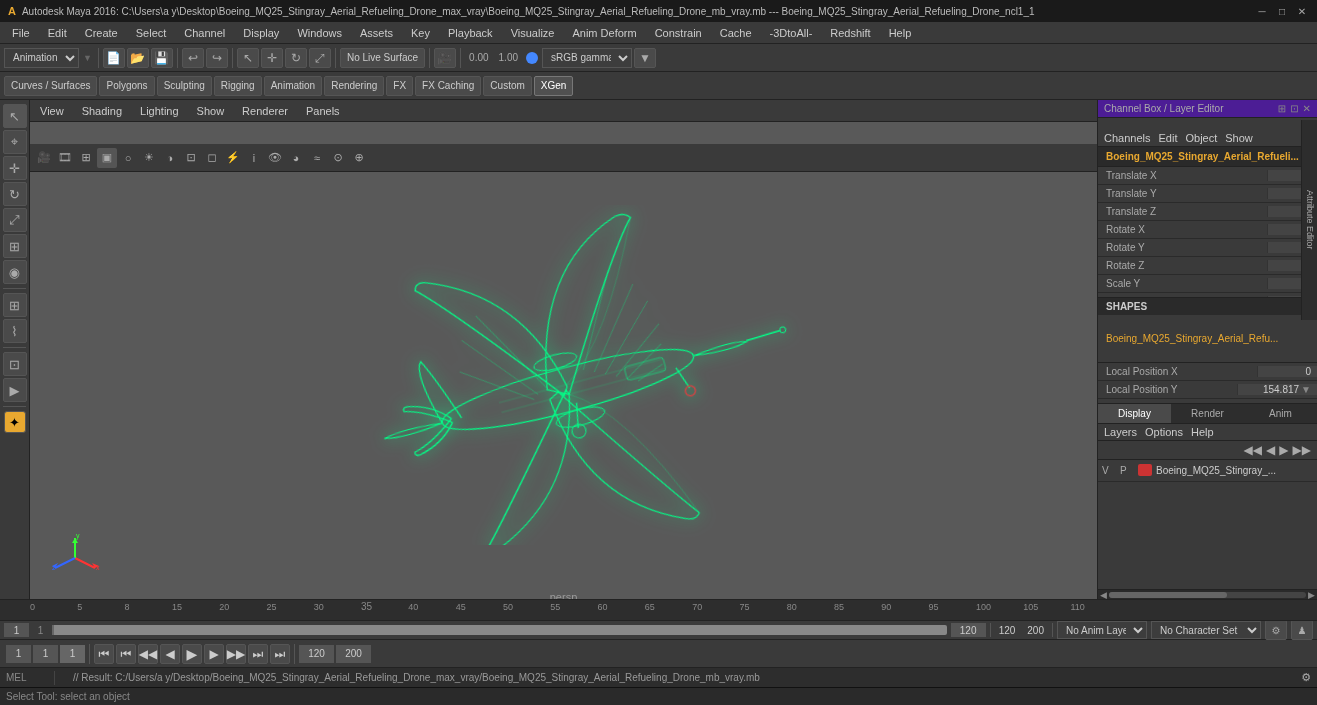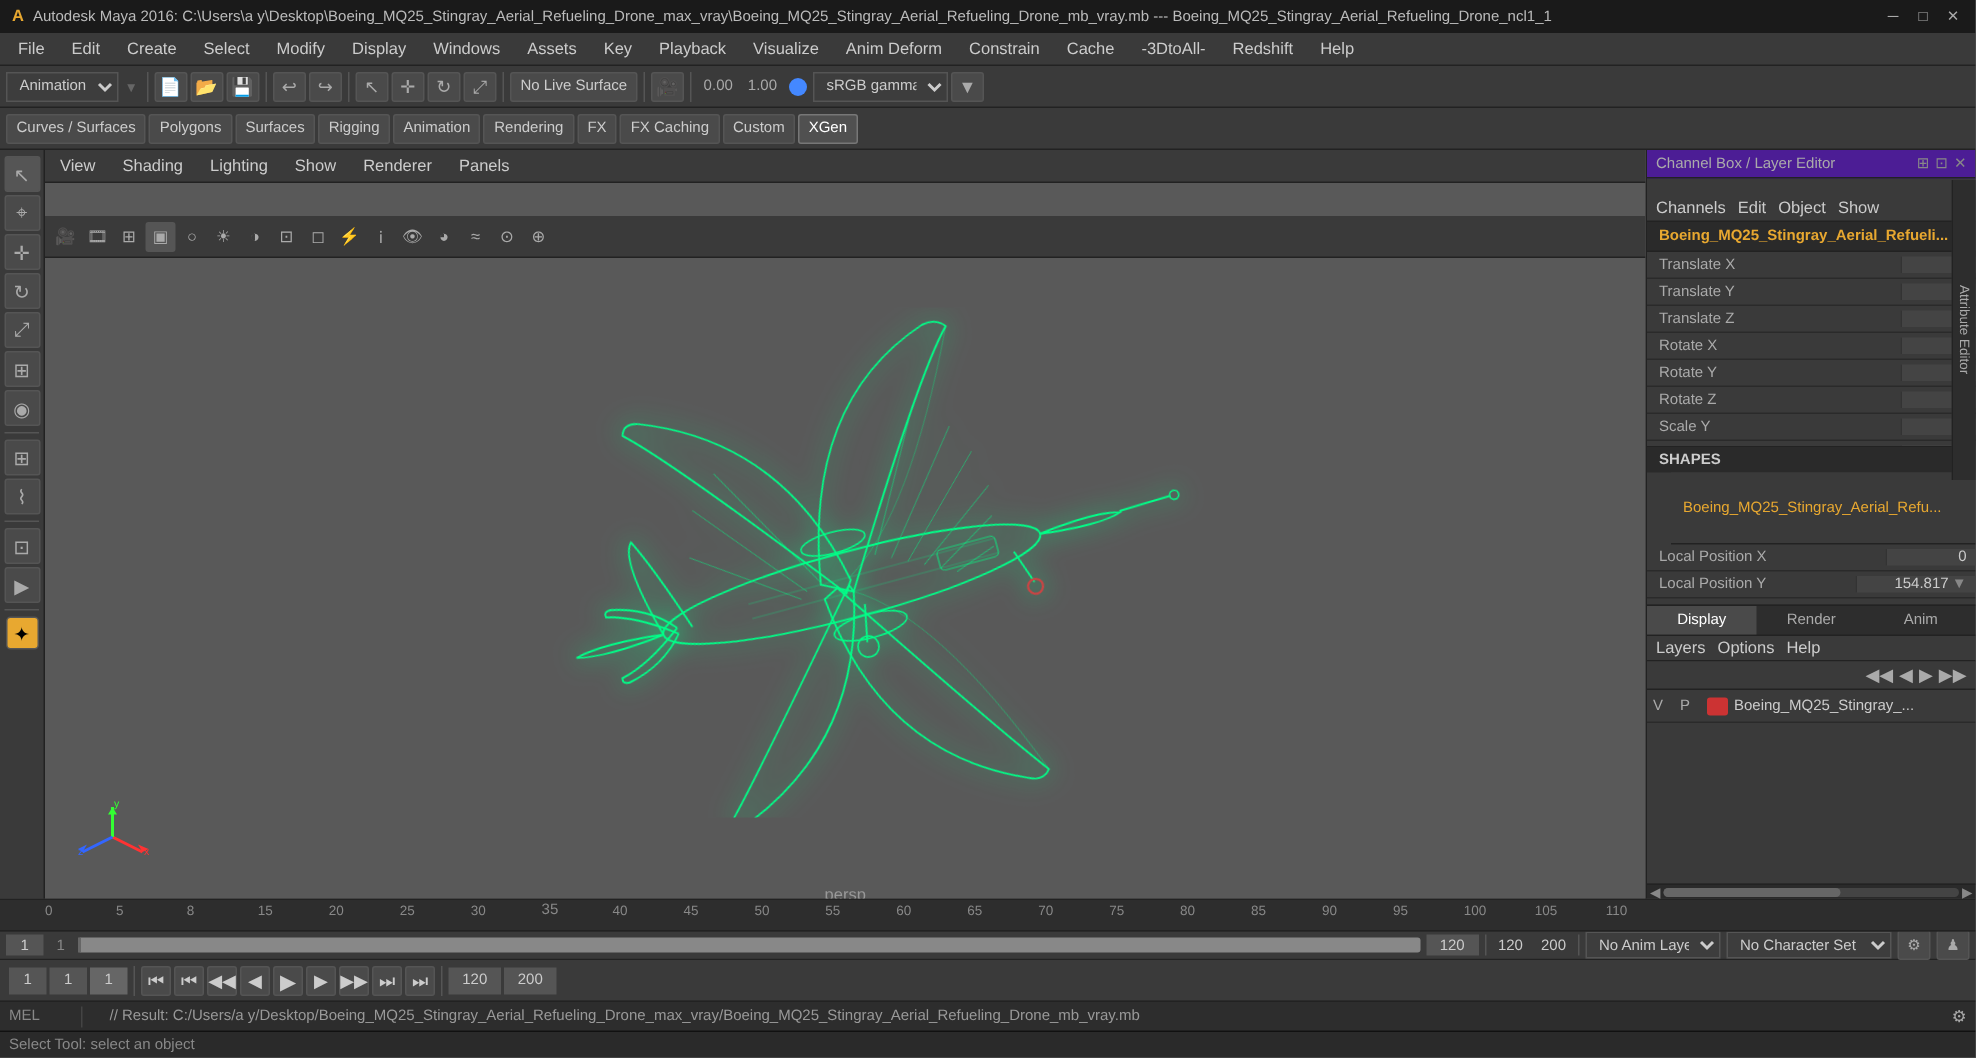--- a/index.html
+++ b/index.html
@@ -56,21 +56,21 @@
 
     #object-name { background: #2a2a2a; padding: 4px 8px; color: #e8a830; font-size: 10px; border-bottom: 1px solid #222; font-weight: bold; white-space: nowrap; overflow: hidden; text-overflow: ellipsis; }
 
     #attributes-list { flex: 1; overflow-y: auto; background: #3a3a3a; }
     .attr-row { display: flex; align-items: center; height: 18px; border-bottom: 1px solid #2a2a2a; }
     .attr-name { flex: 1; padding: 0 8px; color: #aaa; font-size: 10px; white-space: nowrap; overflow: hidden; text-overflow: ellipsis; }
     .attr-value { width: 50px; padding: 0 6px; color: #ccc; font-size: 10px; text-align: right; background: #444; border-left: 1px solid #333; }
 
     #shapes-section { border-top: 1px solid #222; }
     #shapes-header { background: #2a2a2a; padding: 3px 8px; color: #ccc; font-size: 10px; font-weight: bold; }
-    #shape-name { padding: 18px 8px; color: #e8a830; font-size: 10px; background: #3a3a3a; border-bottom: 1px solid #222; white-space: nowrap; overflow: hidden; text-overflow: ellipsis; margin-left: 16px; }
+    #shape-name { padding: 18px 8px; color: #e8a830; font-size: 10px; background: #3a3a3a; border-bottom: 1px solid #222; white-space: nowrap; overflow: hidden; text-overflow: ellipsis; }
     .shape-attr-row { display: flex; align-items: center; height: 18px; border-bottom: 1px solid #2a2a2a; }
     .shape-attr-name { flex: 1; padding: 0 8px; color: #aaa; font-size: 10px; }
     .shape-attr-value { width: 60px; padding: 0 6px; color: #ccc; font-size: 10px; text-align: right; background: #444; border-left: 1px solid #333; }
     .shape-attr-value.with-arrow { width: 80px; display: flex; align-items: center; justify-content: flex-end; gap: 2px; }
 
     
     #layer-tabs { display: flex; background: #2d2d2d; border-top: 1px solid #222; border-bottom: 1px solid #222; }
     .layer-tab { flex: 1; text-align: center; padding: 4px 2px; font-size: 10px; cursor: pointer; color: #aaa; }
     .layer-tab.active { background: #4a4a4a; color: #fff; }
 
@@ -134,21 +134,21 @@
     <span class="win-btn">□</span>
     <span class="win-btn">✕</span>
   </div>
 </div>
 
 <div id="menu-bar">
   <span class="menu-item">File</span>
   <span class="menu-item">Edit</span>
   <span class="menu-item">Create</span>
   <span class="menu-item">Select</span>
-  <span class="menu-item">Modify</span>
+  <span class="menu-item">Channel</span>
   <span class="menu-item">Display</span>
   <span class="menu-item">Windows</span>
   <span class="menu-item">Assets</span>
   <span class="menu-item">Key</span>
   <span class="menu-item">Playback</span>
   <span class="menu-item">Visualize</span>
   <span class="menu-item">Anim Deform</span>
   <span class="menu-item">Constrain</span>
   <span class="menu-item">Cache</span>
   <span class="menu-item">-3DtoAll-</span>
@@ -184,21 +184,21 @@
   <div style="width:12px; height:12px; border-radius:50%; background:#4488ff; margin:0 2px;"></div>
   <select class="toolbar-select" style="width:90px;">
     <option>sRGB gamma</option>
   </select>
   <div class="icon-btn">▼</div>
 </div>
 
 <div id="toolbar2">
   <div class="toolbar-btn">Curves / Surfaces</div>
   <div class="toolbar-btn">Polygons</div>
-  <div class="toolbar-btn">Surfaces</div>
+  <div class="toolbar-btn">Sculpting</div>
   <div class="toolbar-btn">Rigging</div>
   <div class="toolbar-btn">Animation</div>
   <div class="toolbar-btn">Rendering</div>
   <div class="toolbar-btn">FX</div>
   <div class="toolbar-btn">FX Caching</div>
   <div class="toolbar-btn">Custom</div>
   <div class="toolbar-btn" style="background:#505050; border-color:#777; color:#fff;">XGen</div>
 </div>
 
 <div id="main-layout" style="display:flex; height:calc(705px - 22px - 22px - 28px - 28px - 40px - 28px - 20px - 18px);">

